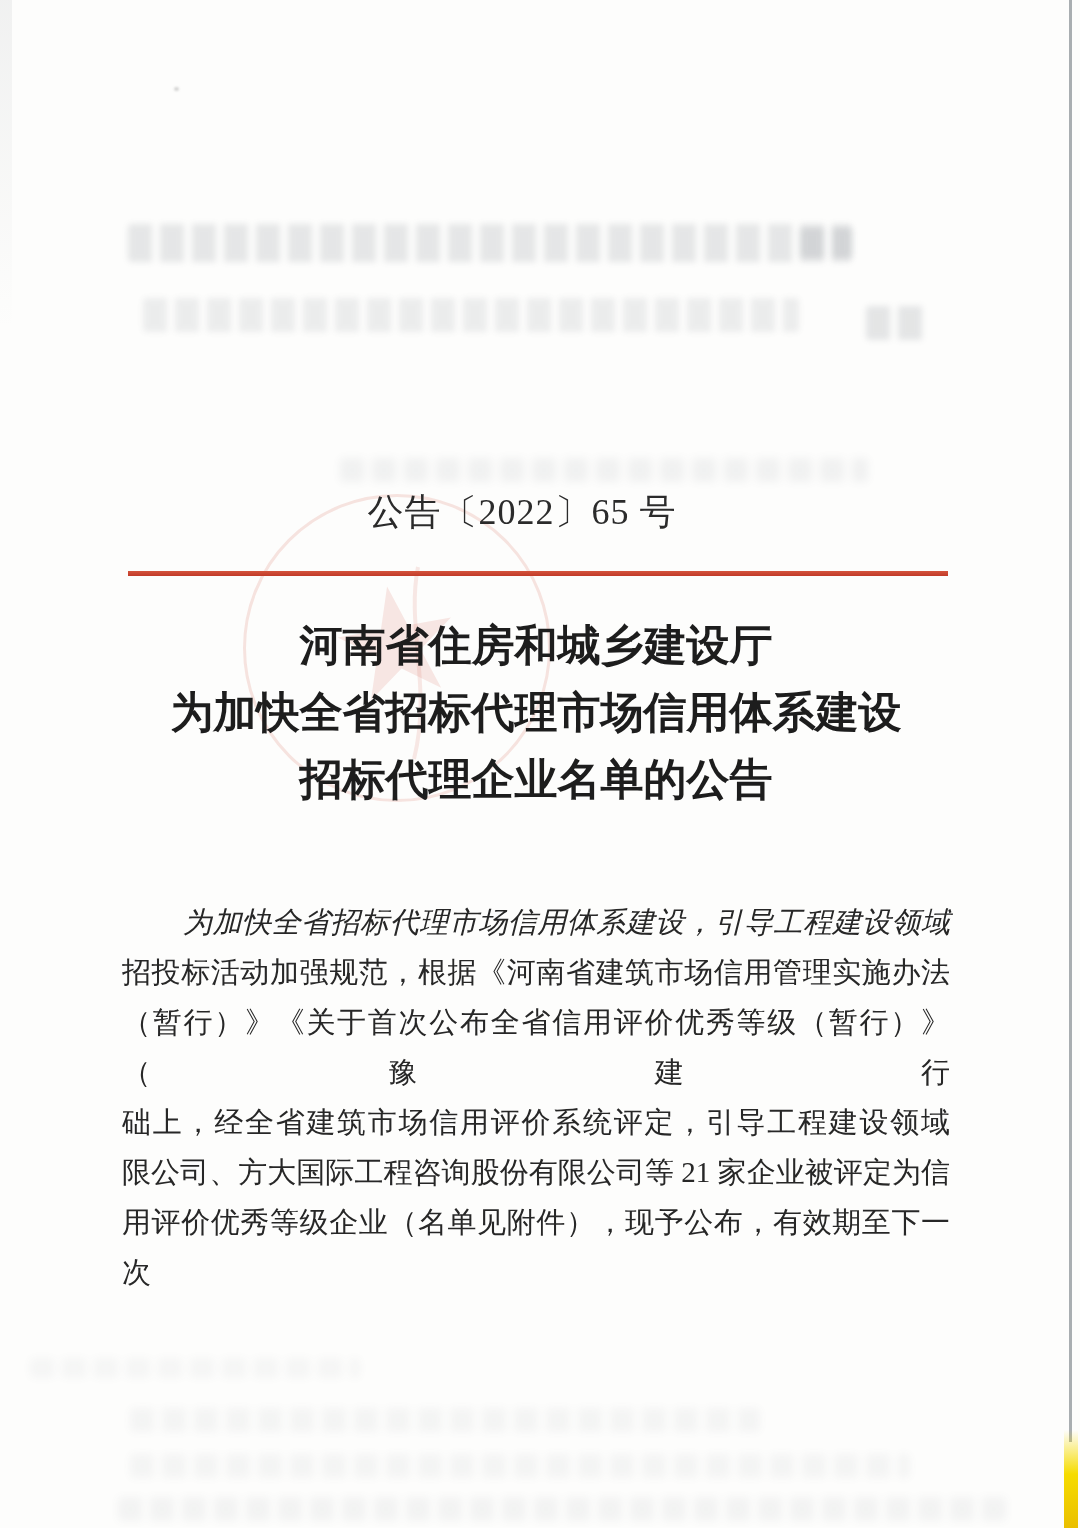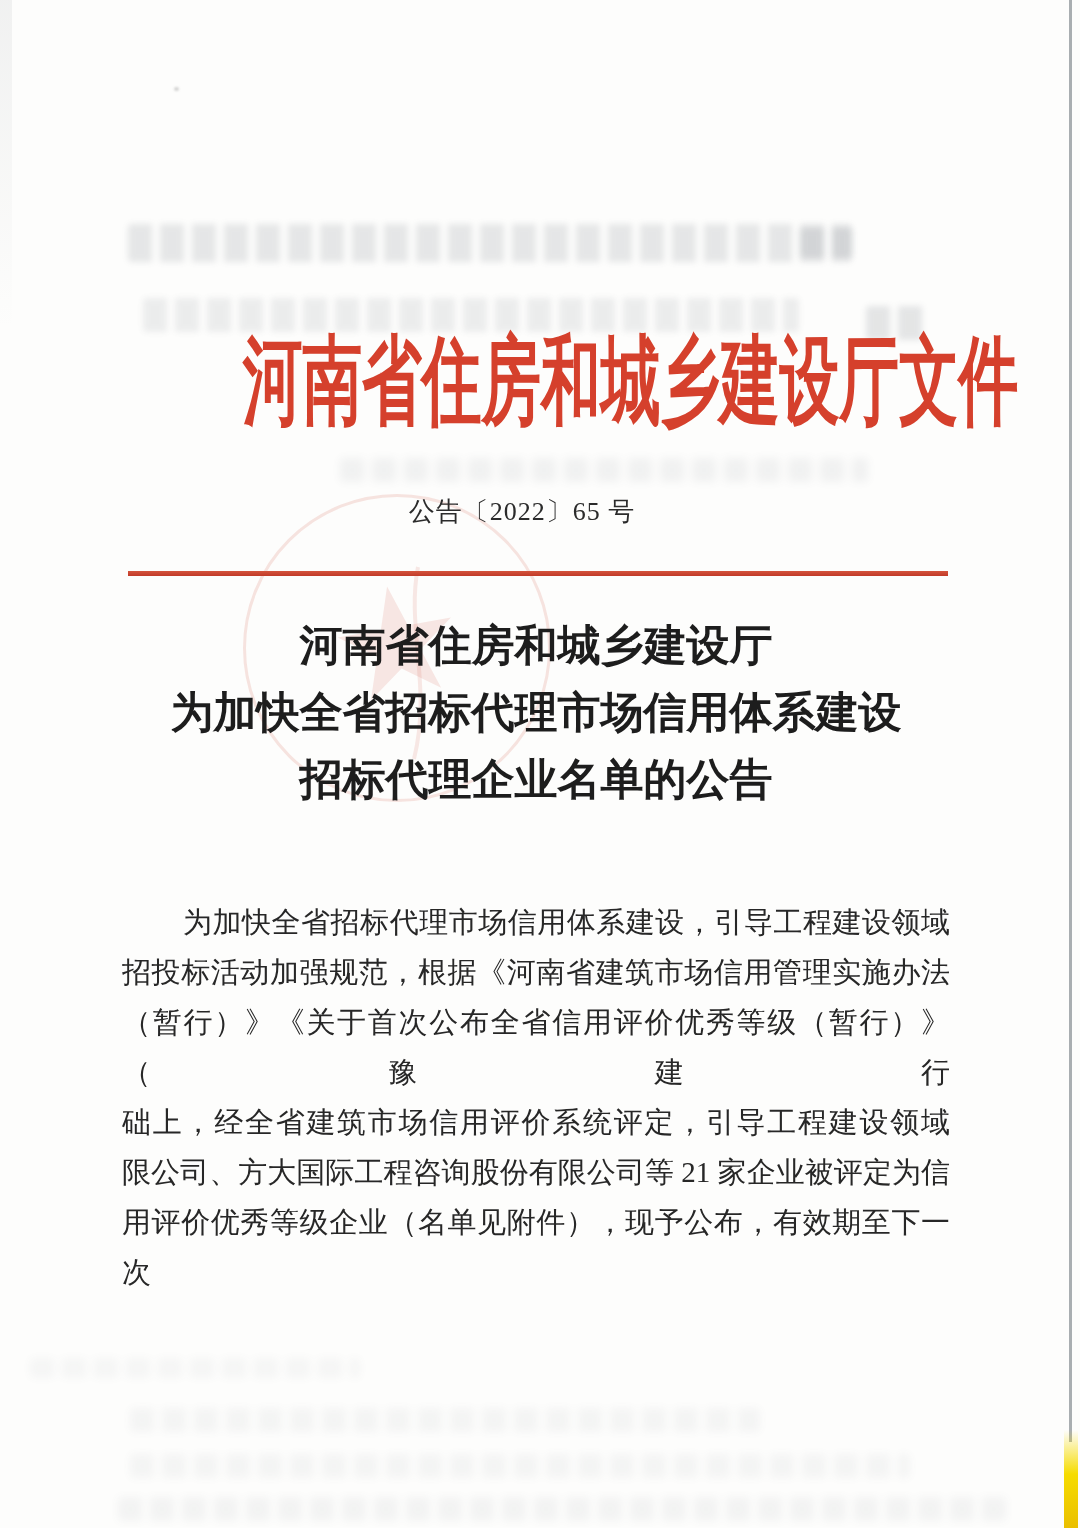--- a/index.html
+++ b/index.html
@@ -42,33 +42,33 @@
   
   .letterhead{position:absolute;top:327px;left:0;width:100%;text-align:center;z-index:2;}
   .letterhead-inner{
     display:inline-block;white-space:nowrap;
     font-weight:700;font-size:97px;line-height:110px;
     color:#d5402c;transform:scaleX(0.615);transform-origin:center;
   }
   
   .doc-number{position:absolute;top:492px;left:0;width:100%;text-align:center;z-index:2;}
   .doc-number-inner{display:inline-block;transform:translateX(-18px);
-    font-size:26px;line-height:40px;color:#2b2b2b;letter-spacing:1px;}
+    font-size:36px;line-height:40px;color:#2b2b2b;letter-spacing:1px;}
   
   .red-rule{position:absolute;left:128px;top:571px;width:820px;height:5px;z-index:2;
     background:linear-gradient(180deg,#d4543c,#c13a28);}
   
   .doc-title{position:absolute;left:122px;top:612px;width:828px;z-index:2;
     text-align:center;color:#1d1d1d;font-weight:700;font-size:43px;}
   .doc-title .t-line{line-height:67px;}
   
   .body-text{position:absolute;left:122px;top:897px;width:828px;z-index:2;
     font-size:29px;color:#272727;}
   .b-line{line-height:50px;text-align:justify;text-align-last:justify;}
-  .b-line.indent{padding-left:61px;}
+  .b-line.indent{padding-left:61px;font-style:italic;}
 </style>
 </head>
 <body>
 
 <div class="page">
 
   <div class="left-edge"></div>
   <div class="speck"></div>
 
   <div class="ghost gb1"></div>
@@ -81,23 +81,20 @@
   <div class="ghost gb6"></div>
   <div class="ghost gb7"></div>
 
   <div class="seal">
     <span class="seal-star">★</span>
     <svg class="seal-squiggle" width="302" height="302" viewBox="0 0 302 302">
       <path d="M172,70 C160,130 186,190 168,262" fill="none" stroke="rgba(205,78,58,0.12)" stroke-width="4"></path>
     </svg>
   </div>
 
-  <div class="letterhead">
-    <span class="letterhead-inner">河南省住房和城乡建设厅文件</span>
-  </div>
 
   <div class="doc-number">
     <span class="doc-number-inner">公告〔2022〕65 号</span>
   </div>
 
   <div class="red-rule"></div>
 
   <div class="doc-title">
     <div class="t-line">河南省住房和城乡建设厅</div>
     <div class="t-line">为加快全省招标代理市场信用体系建设</div>

